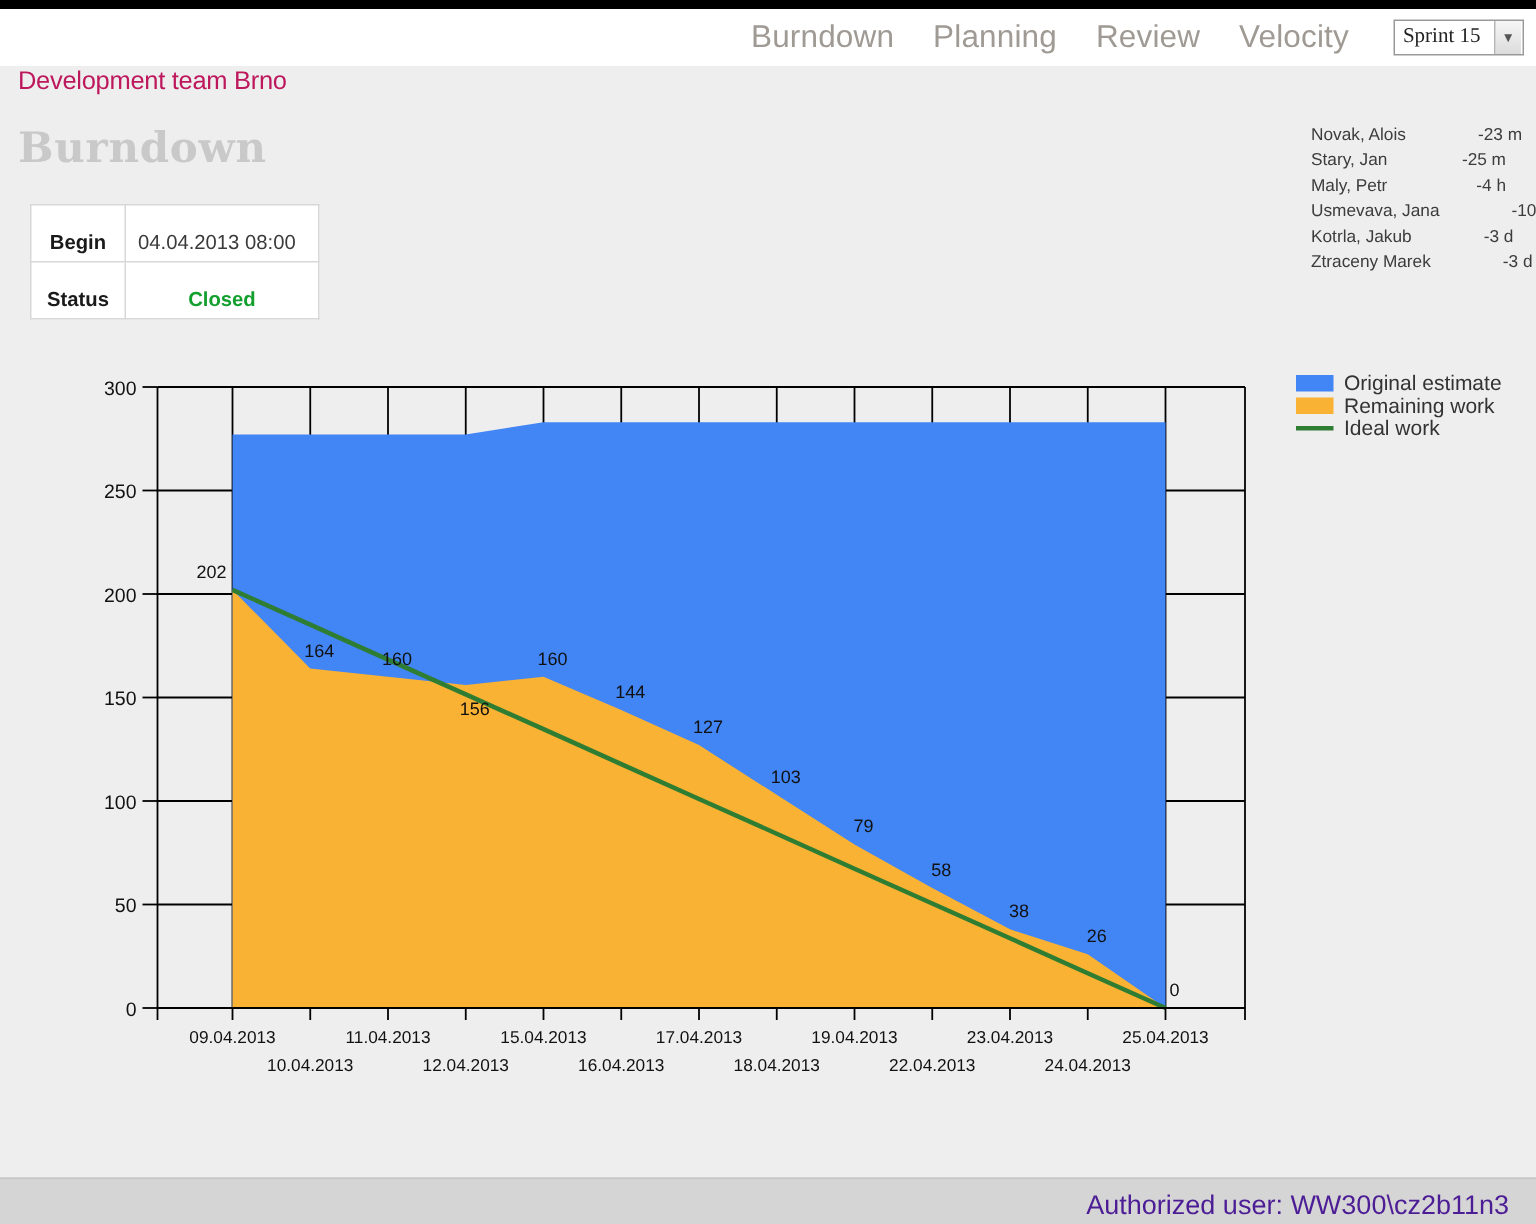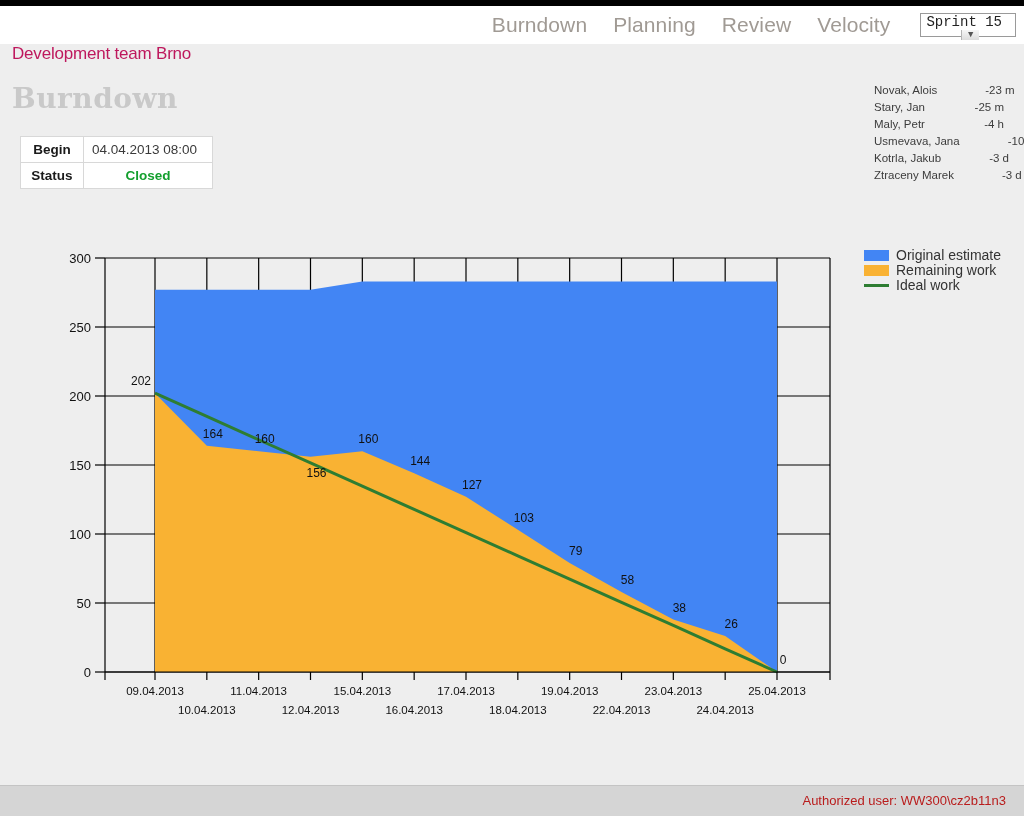--- a/index.html
+++ b/index.html
@@ -34,33 +34,32 @@
   .nav-link {
     font-size: 21px;
     color: #a09a94;
     text-decoration: none;
     font-weight: 400;
     letter-spacing: 0.1px;
     white-space: nowrap;
     cursor: pointer;
   }
   .sprint-select {
-    font-family: Liberation Mono, monospace;
+    font-family: Liberation Serif, serif;
     font-size: 14px;
     color: #222;
     border: 1px solid #9a9a9a;
     background: #ffffff;
     height: 24px;
     padding: 0 4px 0 5px;
     box-sizing: border-box;
     display: flex;
     align-items: center;
     cursor: pointer;
     margin-left: 4px;
-    flex-direction: column;
   }
   .sprint-select .sel-text { padding-right: 9px; white-space: nowrap; }
   .sprint-select .sel-arrow {
     width: 17px;
     height: 22px;
     margin-right: -3px;
     background: linear-gradient(#f6f6f6, #dcdcdc);
     border-left: 1px solid #b5b5b5;
     display: flex; align-items: center; justify-content: center;
     font-size: 9px;
@@ -86,21 +85,21 @@
 
   
   .info-table {
     position: absolute; left: 20px; top: 136px;
     border-collapse: collapse;
     background: #ffffff;
     font-size: 13.5px;
   }
   .info-table td {
     border: 1px solid #d8d8d8;
-    padding: 4px 8px 5px 8px;
+    padding: 16px 8px 5px 8px;
     height: 16px;
     color: #3a3a3a;
   }
   .info-table td.key {
     font-weight: bold;
     color: #1a1a1a;
     text-align: center;
     width: 46px;
   }
   .info-table td.val { width: 112px; }
@@ -158,22 +157,22 @@
   
   .footer {
     position: absolute; left: 0; bottom: 0;
     width: 1024px; height: 31px;
     background: #d5d5d5;
     border-top: 1px solid #c4c4c4;
     box-sizing: border-box;
   }
   .footer-text {
     position: absolute; right: 18px; top: 7px;
-    font-size: 13px;
-    color: #b91c1c;
+    font-size: 18px;
+    color: #4c1d95;
   }
 </style>
 </head>
 <body>
 
 <div class="top-strip"></div>
 
 <div class="nav-header">
   <div class="nav-inner">
     <a class="nav-link" href="#">Burndown</a>

